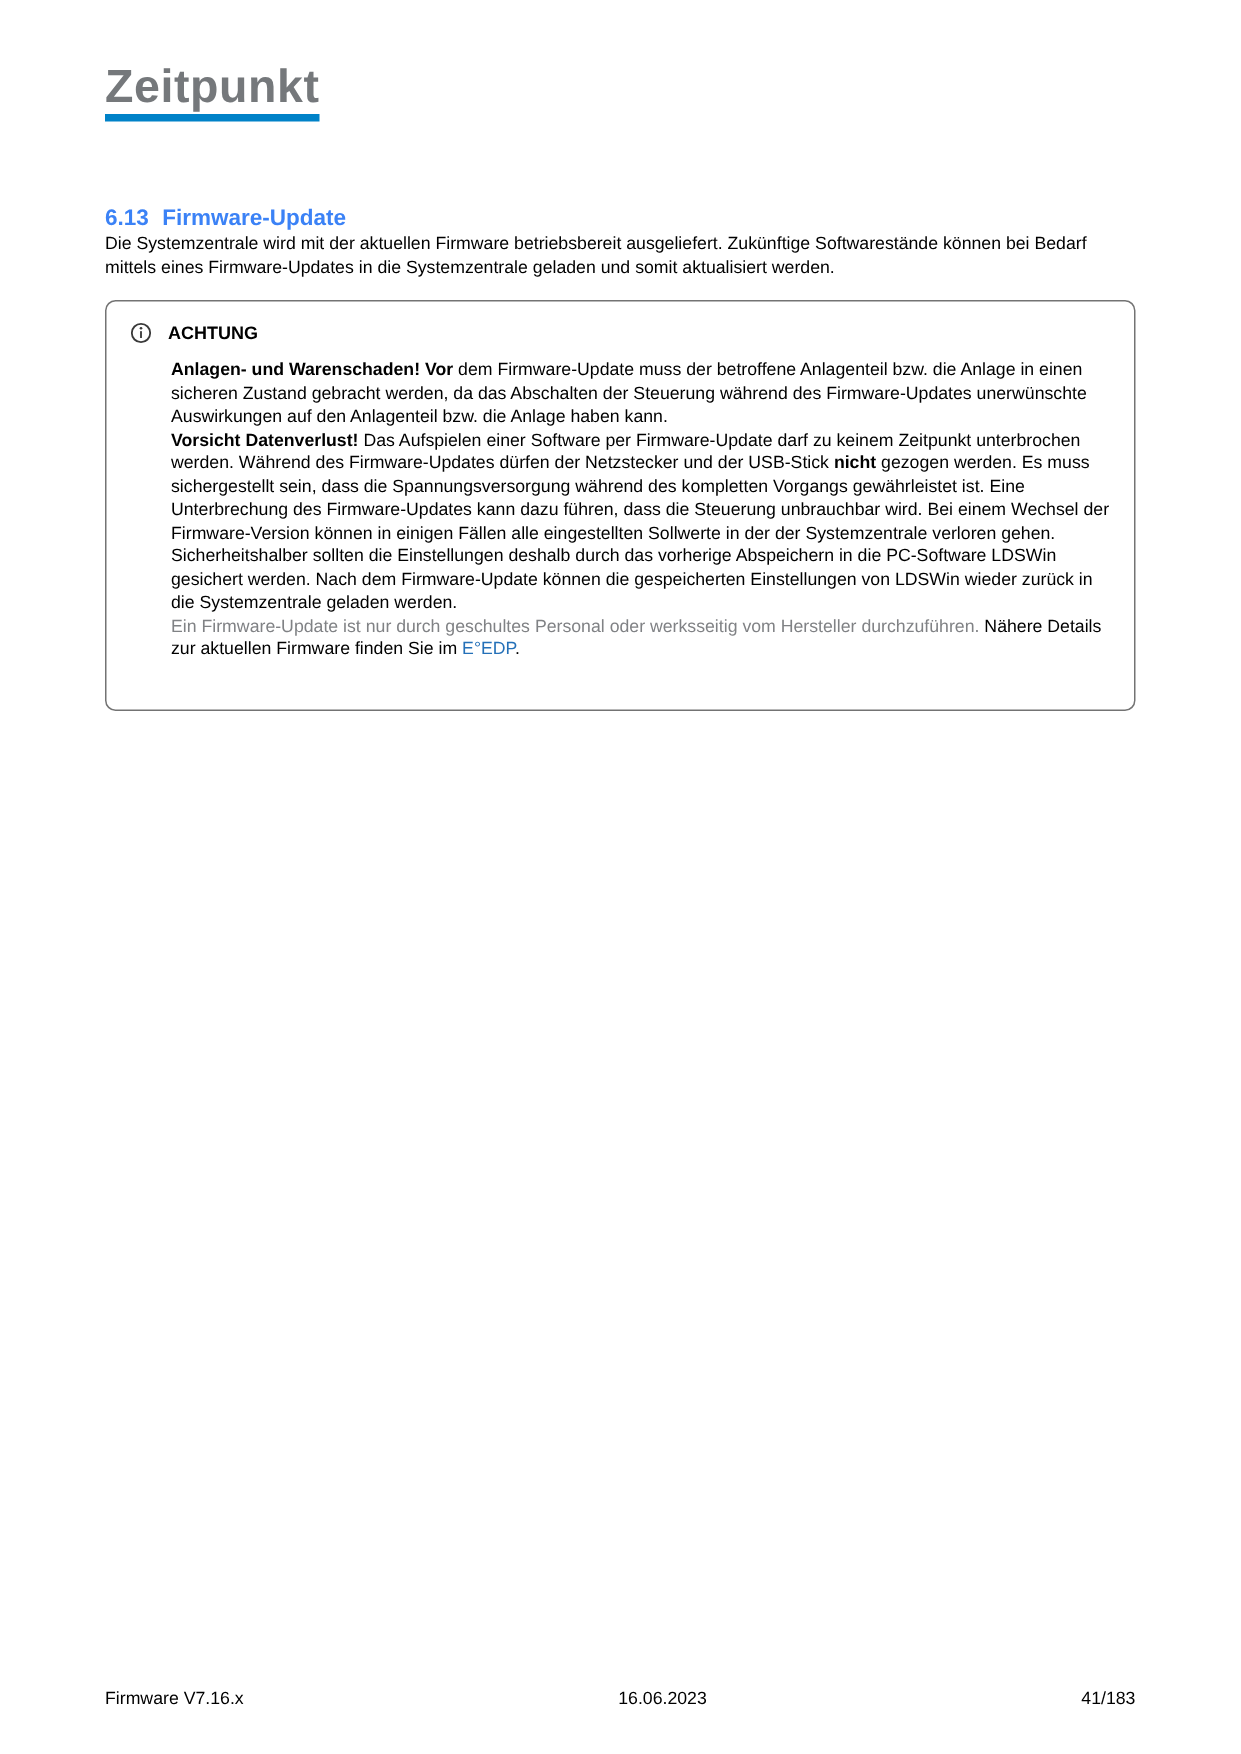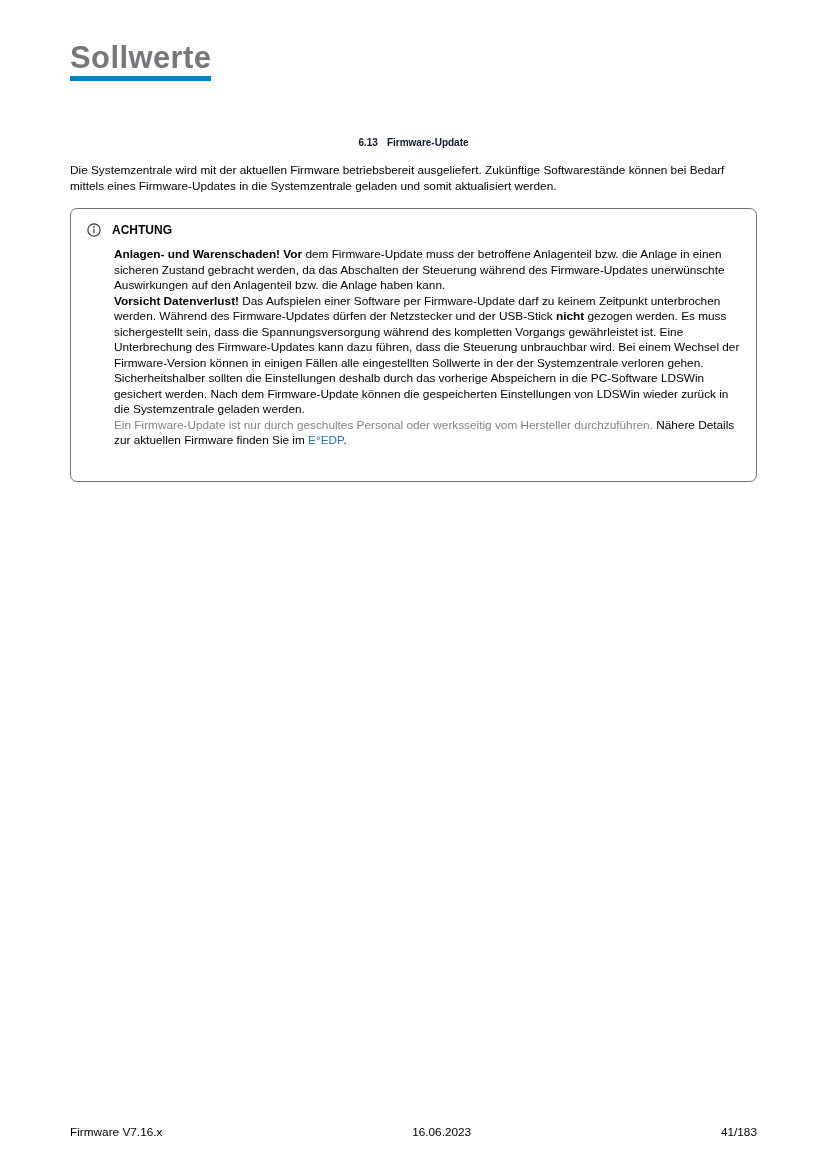--- a/index.html
+++ b/index.html
@@ -10,24 +10,24 @@
     font-family: "Liberation Sans", sans-serif;
     color: #000000;
   }
   .page { position: relative; width: 827px; height: 1169px; overflow: hidden; background: #ffffff; }
   .content { padding: 42px 70px 0 70px; }
 
   .logo { display: inline-block; }
   .logo-text { display: block; font-size: 31px; font-weight: 700; color: #75787b; letter-spacing: 0.4px; line-height: 1; }
   .logo-bar { height: 5px; background: #0082c8; margin-top: 3px; }
 
-  .section-heading { margin: 56px 0 0 0; font-size: 10px; font-weight: 700; color: #0f172a; text-align: center; }
+  .section-heading { margin: 56px 0 0 0; font-size: 15px; font-weight: 700; color: #3b82f6; }
   .heading-title { margin-left: 9px; }
 
-  .intro { margin: 14px 0 0 0; font-size: 11.8px; line-height: 1.36; color: #000; max-width: 697px; }
+  .intro { margin: 0 0 0 0; font-size: 11.8px; line-height: 1.36; color: #000; max-width: 697px; }
 
   .notice {
     margin-top: 14px;
     border: 1px solid #737373;
     border-radius: 7px;
     padding: 14px 16px 16px 16px;
     background: #ffffff;
   }
   .notice-header { display: flex; align-items: center; gap: 11px; }
   .info-icon { display: inline-flex; }
@@ -45,21 +45,21 @@
   }
 </style>
 </head>
 <body>
 
 <div class="page">
   <div class="content">
 
     <header>
       <div class="logo">
-        <span class="logo-text">Sollwerte</span>
+        <span class="logo-text">Zeitpunkt</span>
         <div class="logo-bar"></div>
       </div>
     </header>
 
     <h2 class="section-heading"><span>6.13</span><span class="heading-title">Firmware-Update</span></h2>
 
     <p class="intro">Die Systemzentrale wird mit der aktuellen Firmware betriebsbereit ausgeliefert. Zukünftige Softwarestände können bei Bedarf mittels eines Firmware-Updates in die Systemzentrale geladen und somit aktualisiert werden.</p>
 
     <div class="notice">
       <div class="notice-header">

